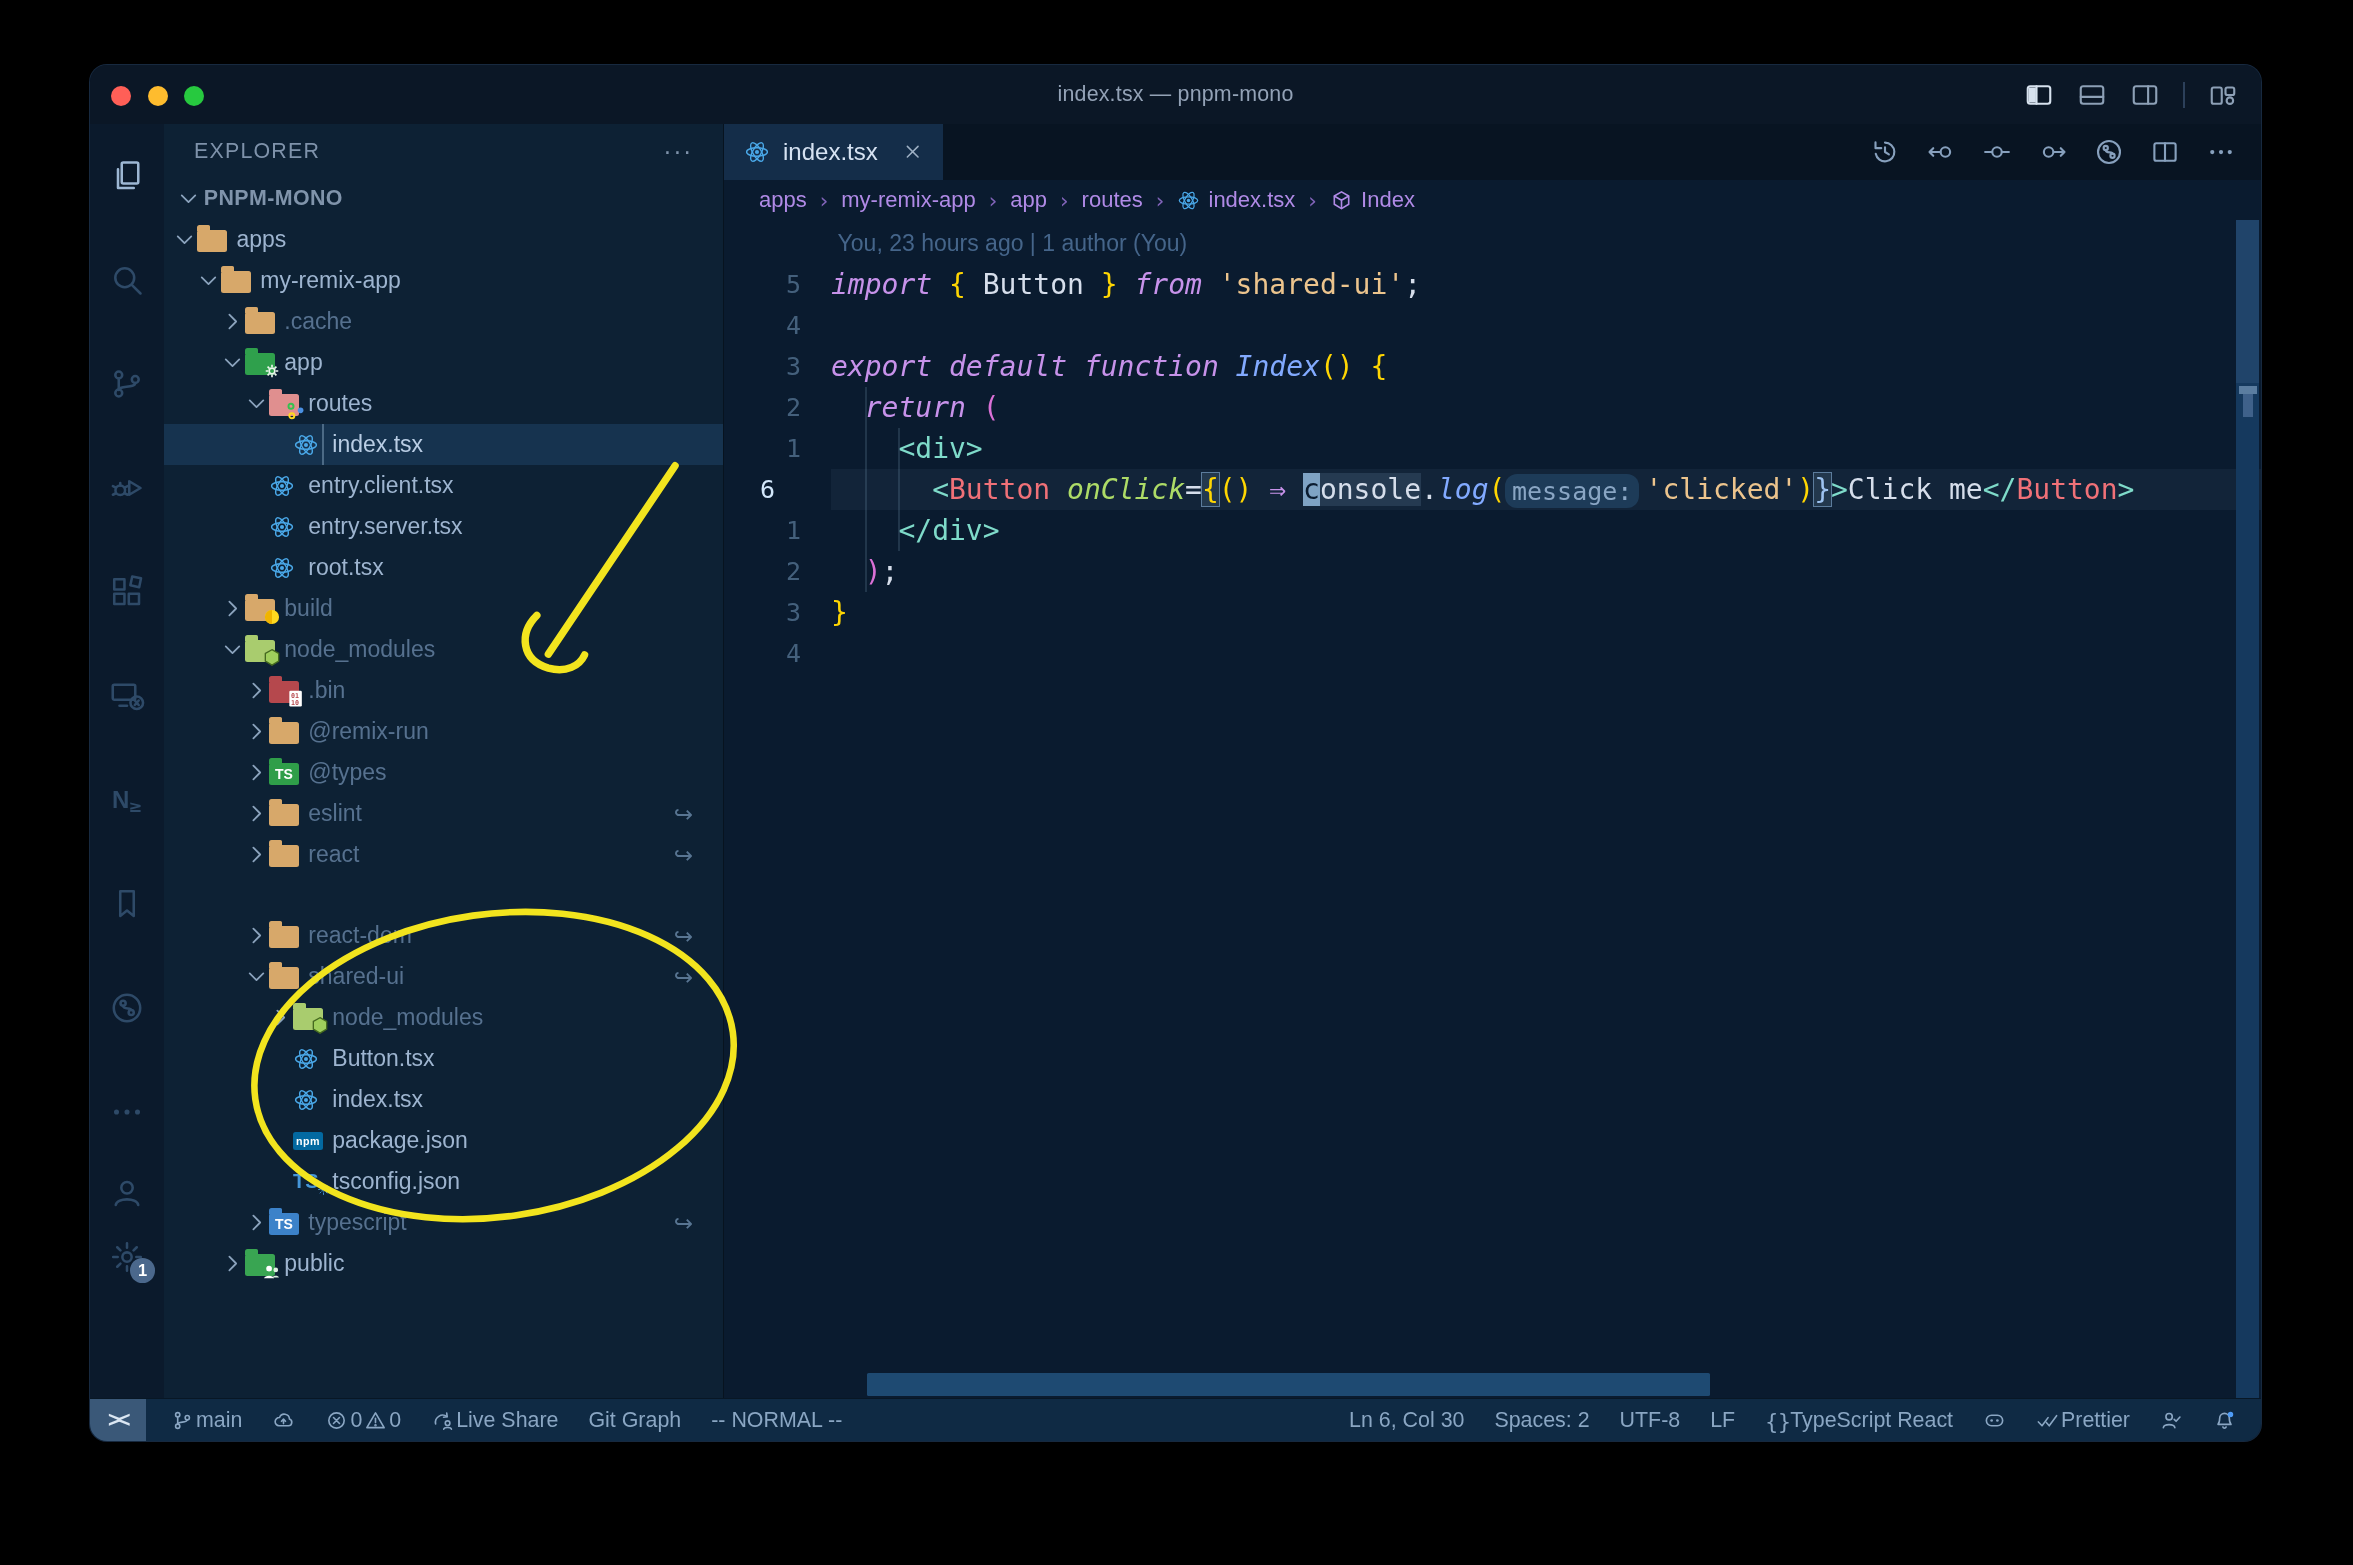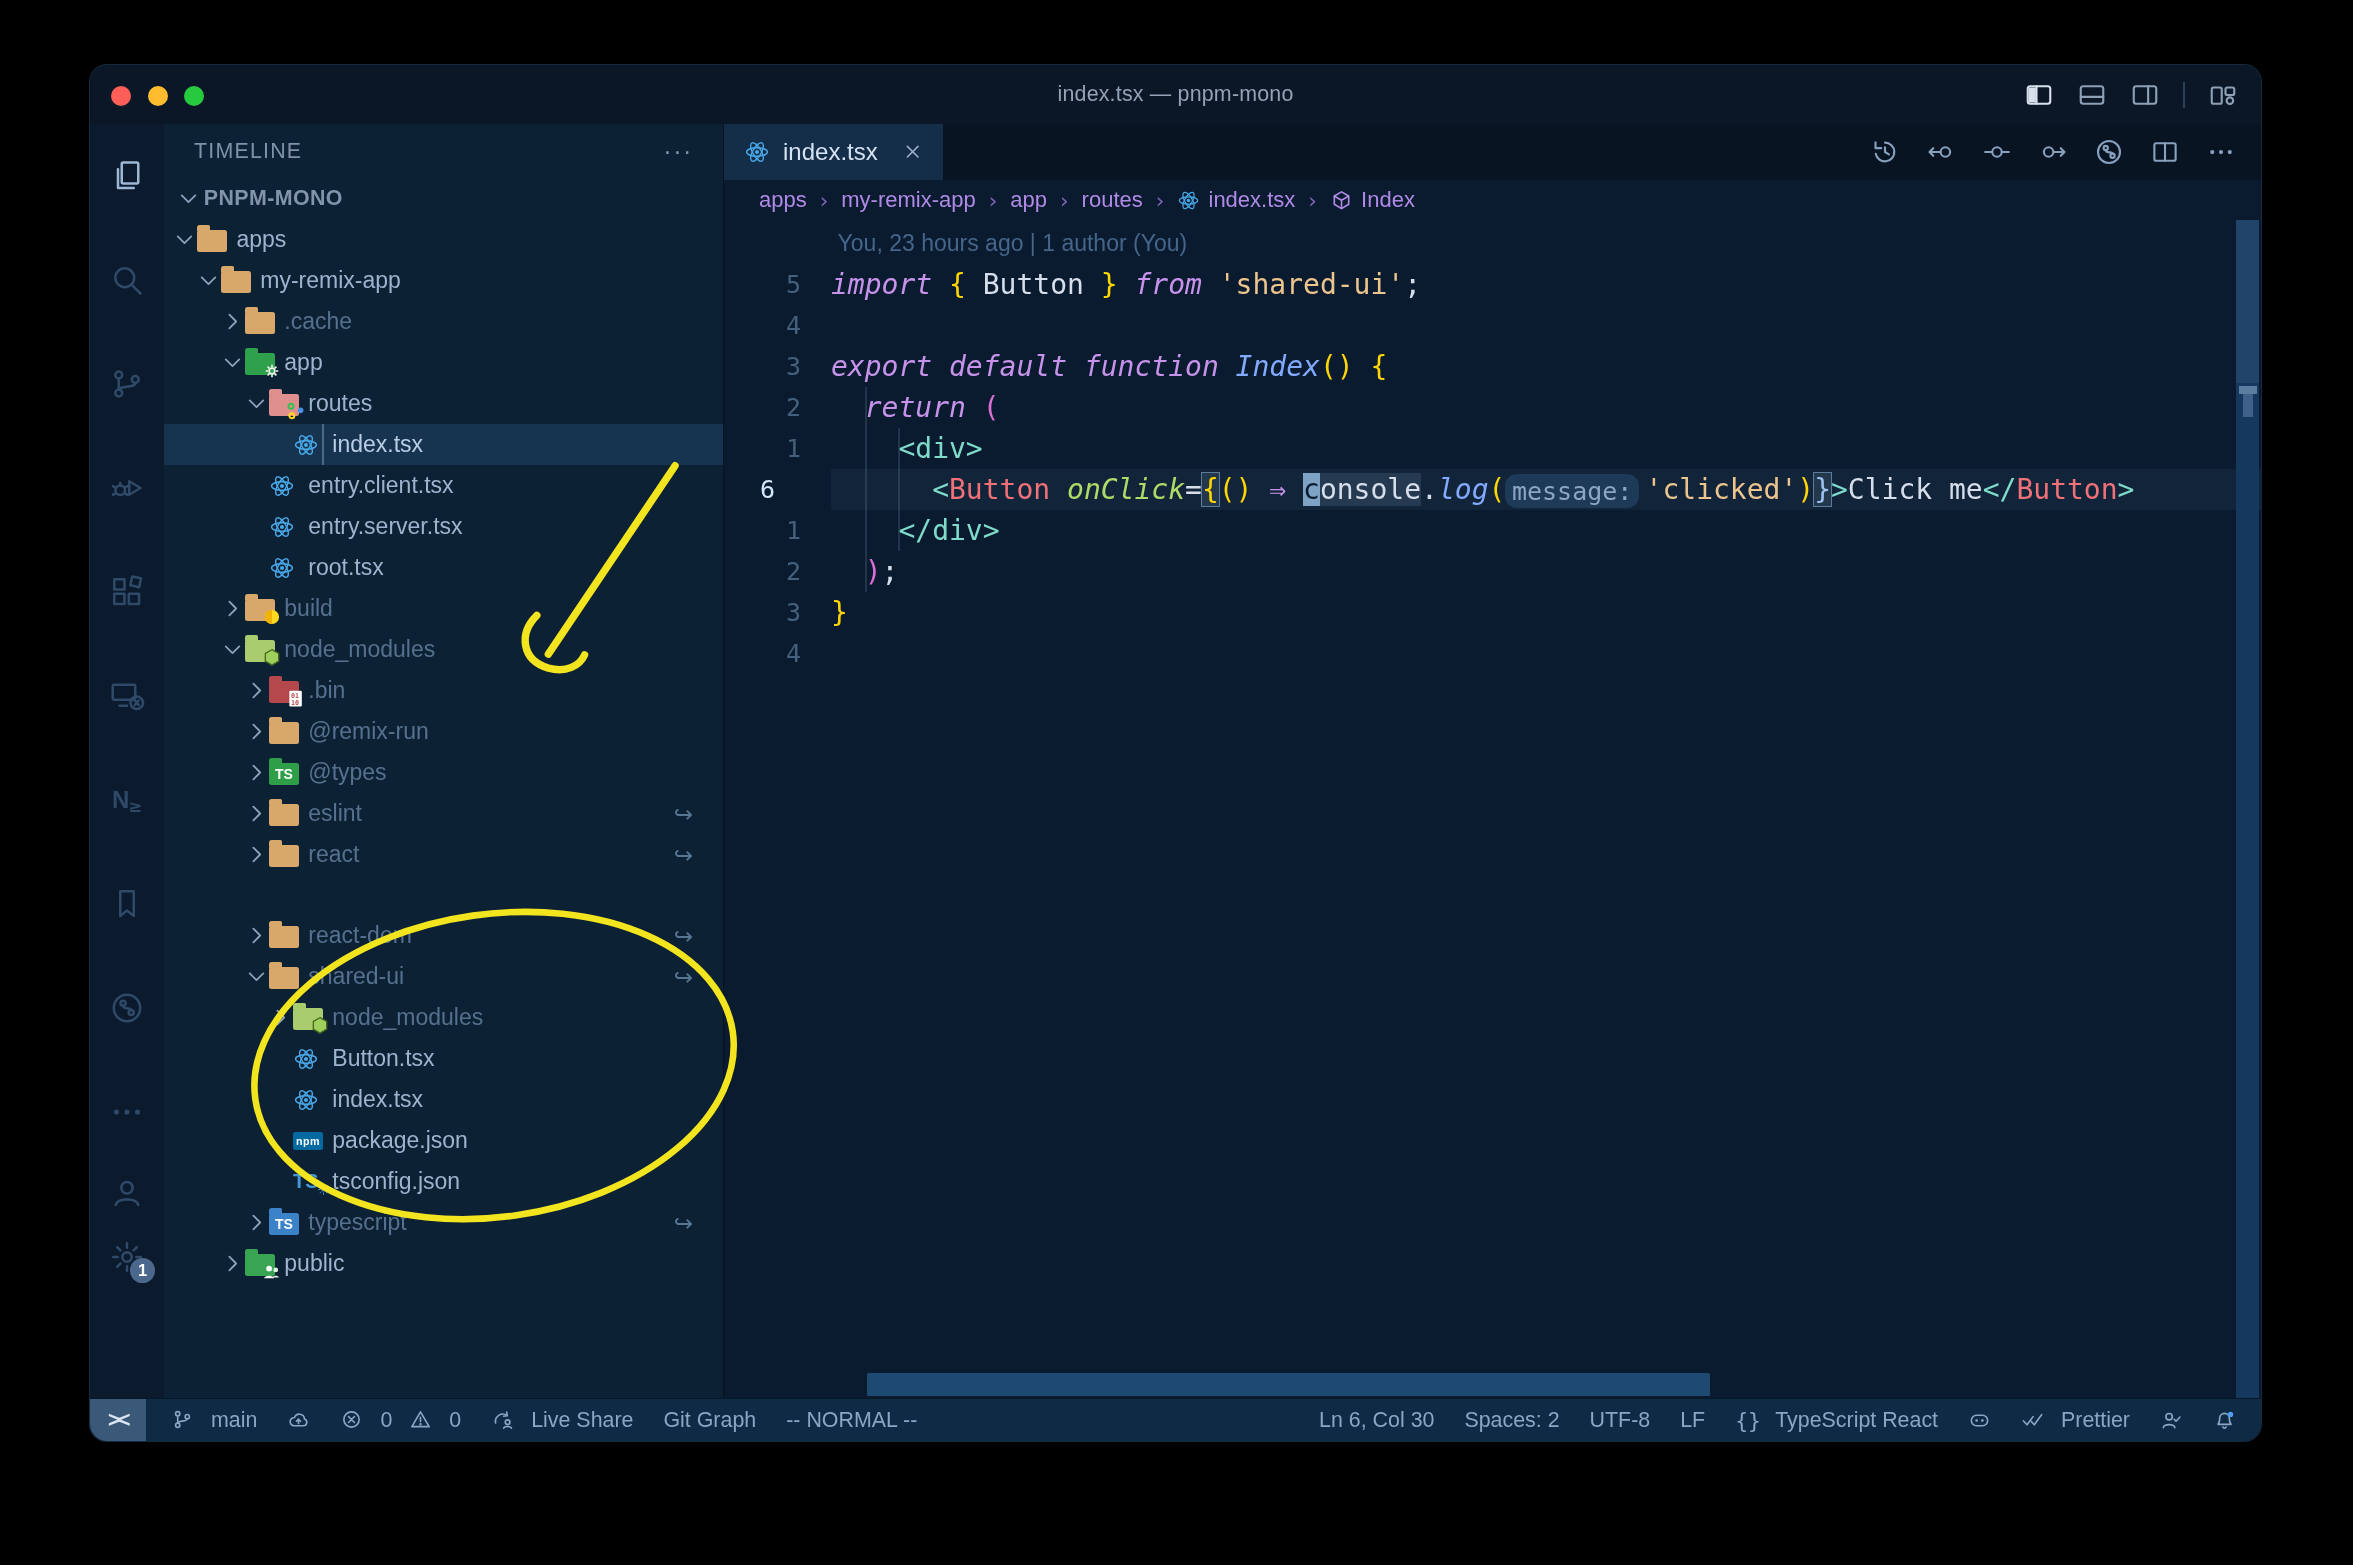--- a/index.html
+++ b/index.html
@@ -111,21 +111,21 @@
   #vscroll-thumb{position:absolute;top:0;left:0;right:0;height:163px;background:#20446a}
   #vmark1{position:absolute;top:166px;left:2.5px;width:18px;height:8.2px;background:#5b7da0}
   #vmark2{position:absolute;top:174px;left:6.6px;width:10px;height:23px;background:#3f618a}
   #hscroll{position:absolute;left:143px;bottom:1.6px;width:843px;height:23px;background:#1e4a72;border-radius:1.6px}
   
   #statusbar{height:43px;flex:0 0 43px;background:var(--statusbar-bg);display:flex;align-items:center;color:#8aa6c3;font-size:21.4px;border-top:0.8px solid rgba(0,0,0,.45)}
   #remote-box{width:56px;height:43px;background:var(--remote-bg);color:#dbe7f3;display:flex;align-items:center;justify-content:center;
     font-weight:bold;font-size:21.4px;letter-spacing:-2.5px}
   .sgroup{display:flex;align-items:center;gap:30px;padding:0 25px}
   .sgroup.right{margin-left:auto}
-  .sitem{display:flex;gap:17px;white-space:nowrap}
+  .sitem{display:flex;align-items:center;gap:2px;white-space:nowrap}
   .sitem .ic{width:23px;height:23px}
   .sbraces{font-family:"DejaVu Sans Mono",monospace;font-size:21.4px}
   
   #annotations{position:absolute;inset:0;pointer-events:none;z-index:60}
 </style>
 </head>
 <body>
 
 <div id="window">
   <div id="titlebar">
@@ -272,21 +272,21 @@
                 <circle cx="12" cy="12" r="3.1"></circle>
                 <path d="M12 2.8v3M12 18.2v3M2.8 12h3M18.2 12h3M5.5 5.5l2.1 2.1M16.4 16.4l2.1 2.1M18.5 5.5l-2.1 2.1M7.6 16.4l-2.1 2.1"></path>
               </svg>
             </span>
             <span class="abadge">1</span>
           </div>
         </div>
       </div>
     <div id="sidebar">
       <div id="explorer-header">
-        <span id="explorer-title">TIMELINE</span>
+        <span id="explorer-title">EXPLORER</span>
         <span id="explorer-menu">···</span>
       </div>
       <div id="tree">
           <div class="trow ws" style="padding-left: 11.5px;">
             <span class="chev">
               <svg viewBox="0 0 24 24" fill="none" stroke="currentColor" stroke-width="1.7" stroke-linecap="round" stroke-linejoin="round">
                 <path d="M5.5 9 12 15.5 18.5 9"></path>
               </svg>
             </span>
             <span class="tlabel">PNPM-MONO</span>

